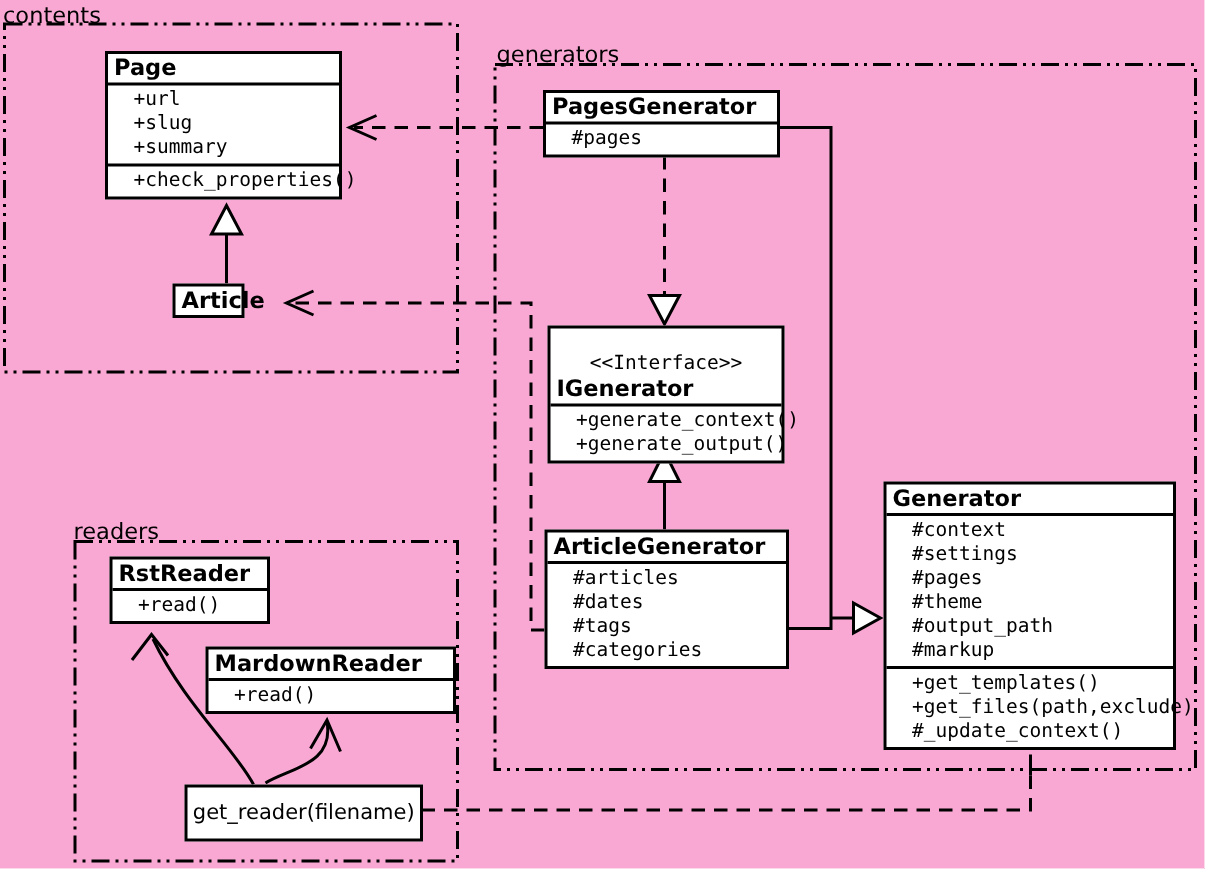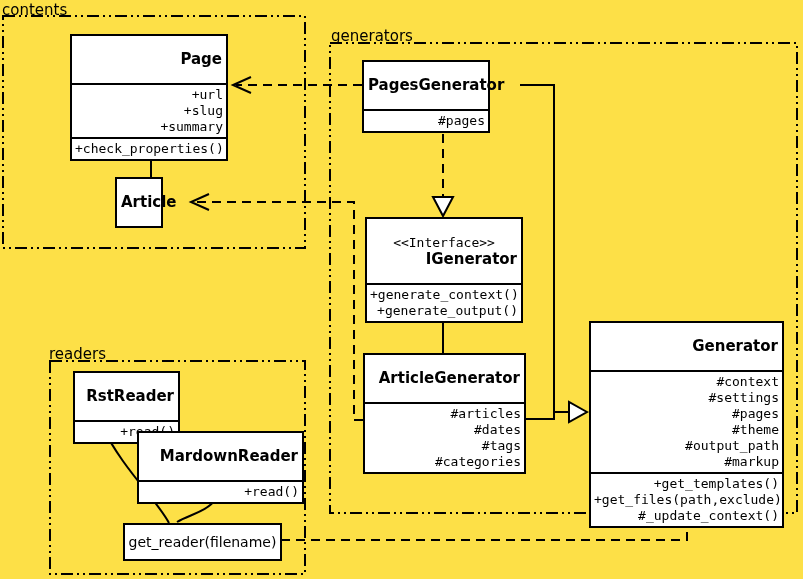--- a/index.html
+++ b/index.html
@@ -1,33 +1,33 @@
 <!DOCTYPE html>
 <html><head>
 <meta charset="utf-8">
 <style>
   html,body{margin:0;padding:0;background:#fff;}
-  #stage{position:relative;width:803px;height:579px;background:#fde047;
+  #stage{position:relative;width:803px;height:579px;background:#f9a8d4;
          font-family:"DejaVu Sans",sans-serif;overflow:hidden;}
   #wires{position:absolute;left:0;top:0;z-index:1;}
   .pkg{fill:none;stroke:#000;stroke-width:2;stroke-dasharray:12 4 2 4 2 4;}
   .solid{fill:none;stroke:#000;stroke-width:2;}
   .dashed{fill:none;stroke:#000;stroke-width:2;stroke-dasharray:9 6;}
   .tri{fill:#fff;stroke:#000;stroke-width:2;stroke-linejoin:miter;}
   .openhead{fill:none;stroke:#000;stroke-width:2;stroke-linejoin:miter;}
   .pkg-label{position:absolute;z-index:2;font:15px "DejaVu Sans",sans-serif;color:#000;
              line-height:18px;white-space:nowrap;}
   .class-box{position:absolute;z-index:3;background:#fff;border:2px solid #000;
              box-sizing:border-box;}
-  .class-title{font:bold 15px "DejaVu Sans",sans-serif;text-align:right;
-               line-height:19px;padding:14px 4px;white-space:nowrap;}
+  .class-title{font:bold 15px "DejaVu Sans",sans-serif;text-align:left;
+               line-height:19px;padding:0 4px;white-space:nowrap;}
   .stereotype{font:13px "DejaVu Sans Mono",monospace;text-align:center;
               line-height:15px;padding-top:16px;white-space:nowrap;}
   .members{border-top:2px solid #000;font:13px "DejaVu Sans Mono",monospace;
-           line-height:16px;padding:2px 3px;white-space:nowrap;text-align:right;}
+           line-height:16px;padding:2px 17px;white-space:nowrap;}
   .plain-box{position:absolute;z-index:3;background:#fff;border:2px solid #000;
              box-sizing:border-box;display:flex;align-items:center;justify-content:center;
              font:14px "DejaVu Sans",sans-serif;white-space:nowrap;margin-left:32px;}
 </style>
 </head>
 <body>
 
 <div id="stage">
 
   <svg id="wires" width="803" height="579" viewBox="0 0 803 579">
@@ -93,25 +93,25 @@
     <div class="members">
         <div>+url</div>
         <div>+slug</div>
         <div>+summary</div>
       </div>
     <div class="members">
         <div>+check_properties()</div>
       </div>
   </div>
 
-  <div class="class-box" style="left:115px;top:177px;width:48px">
+  <div class="class-box" style="left:115px;top:189px;width:48px">
     <div class="class-title">Article</div>
   </div>
 
-  <div class="class-box" style="left:362px;top:60px;width:128px">
+  <div class="class-box" style="left:362px;top:60px;width:158px">
     <div class="class-title">PagesGenerator</div>
     <div class="members">
         <div>#pages</div>
       </div>
   </div>
 
   <div class="class-box" style="left:365px;top:217px;width:158px">
     <div>
       <div class="stereotype">&lt;&lt;Interface&gt;&gt;</div>
       <div class="class-title" style="padding-top:0">IGenerator</div>

